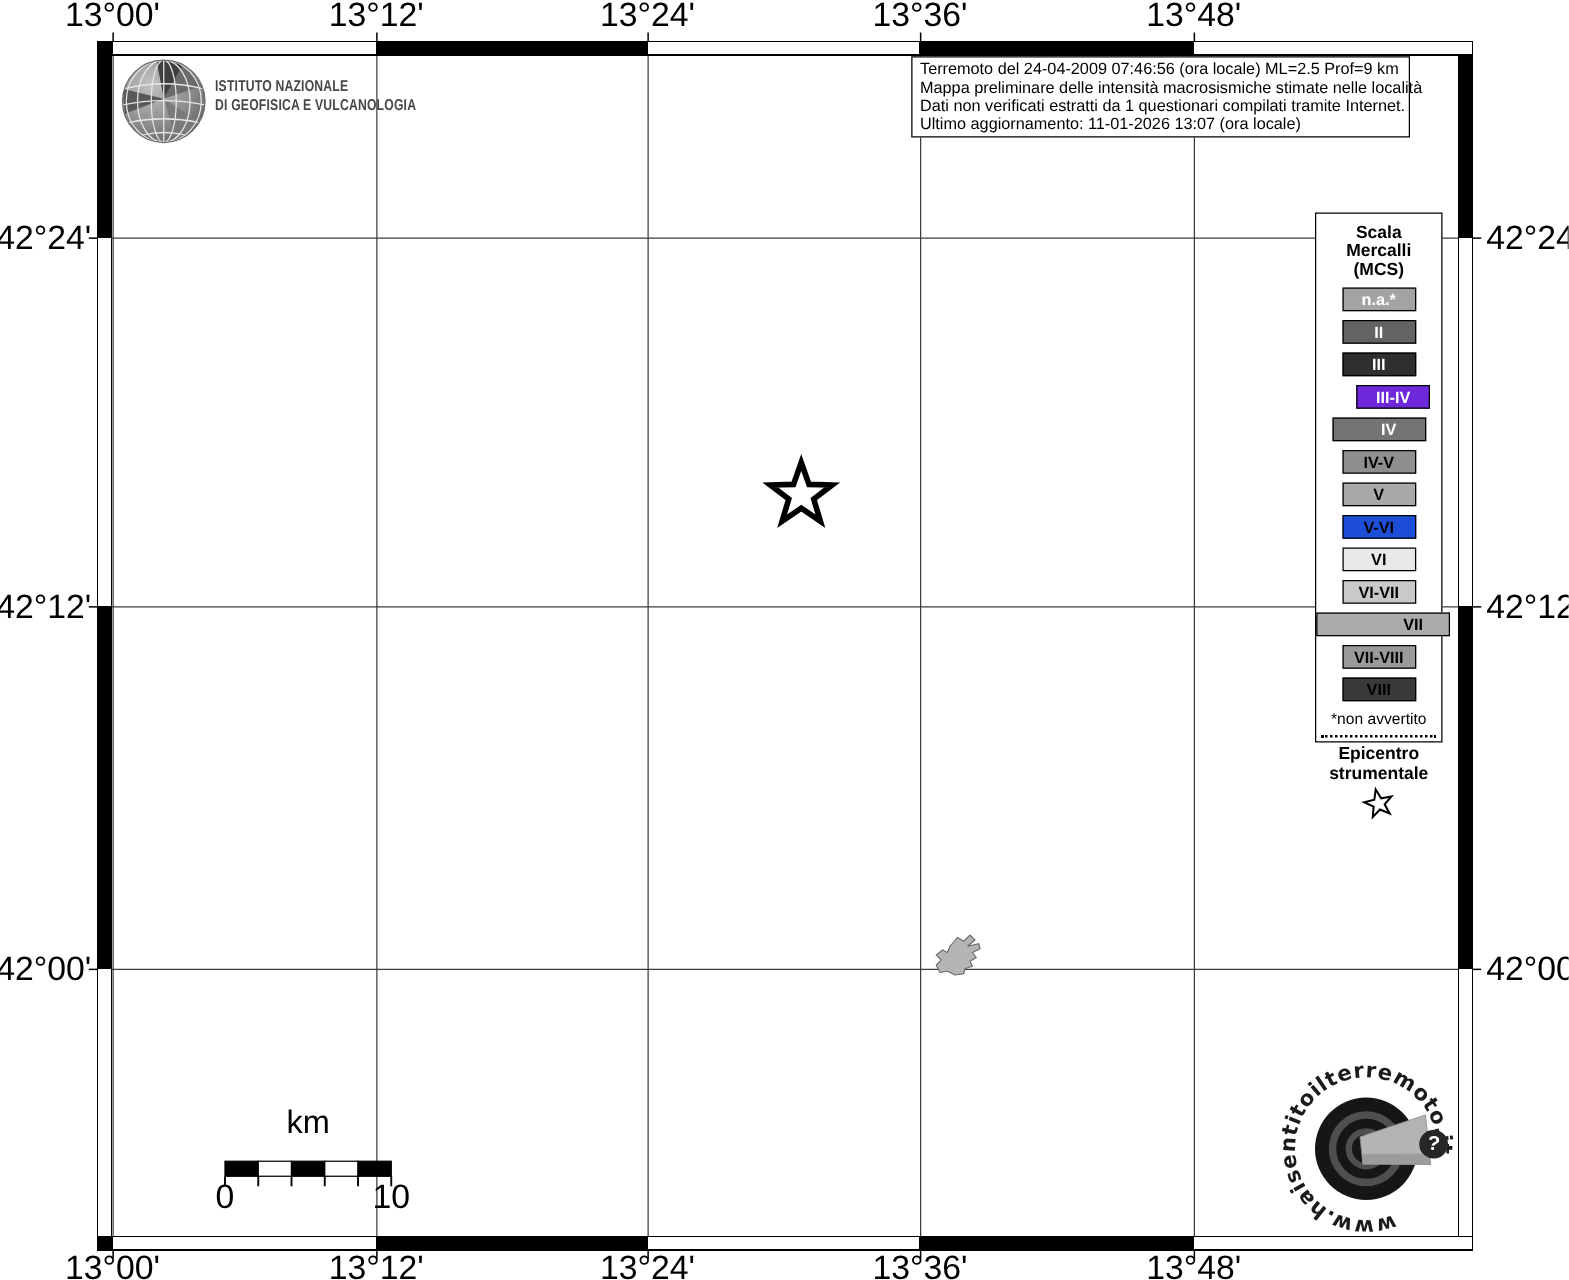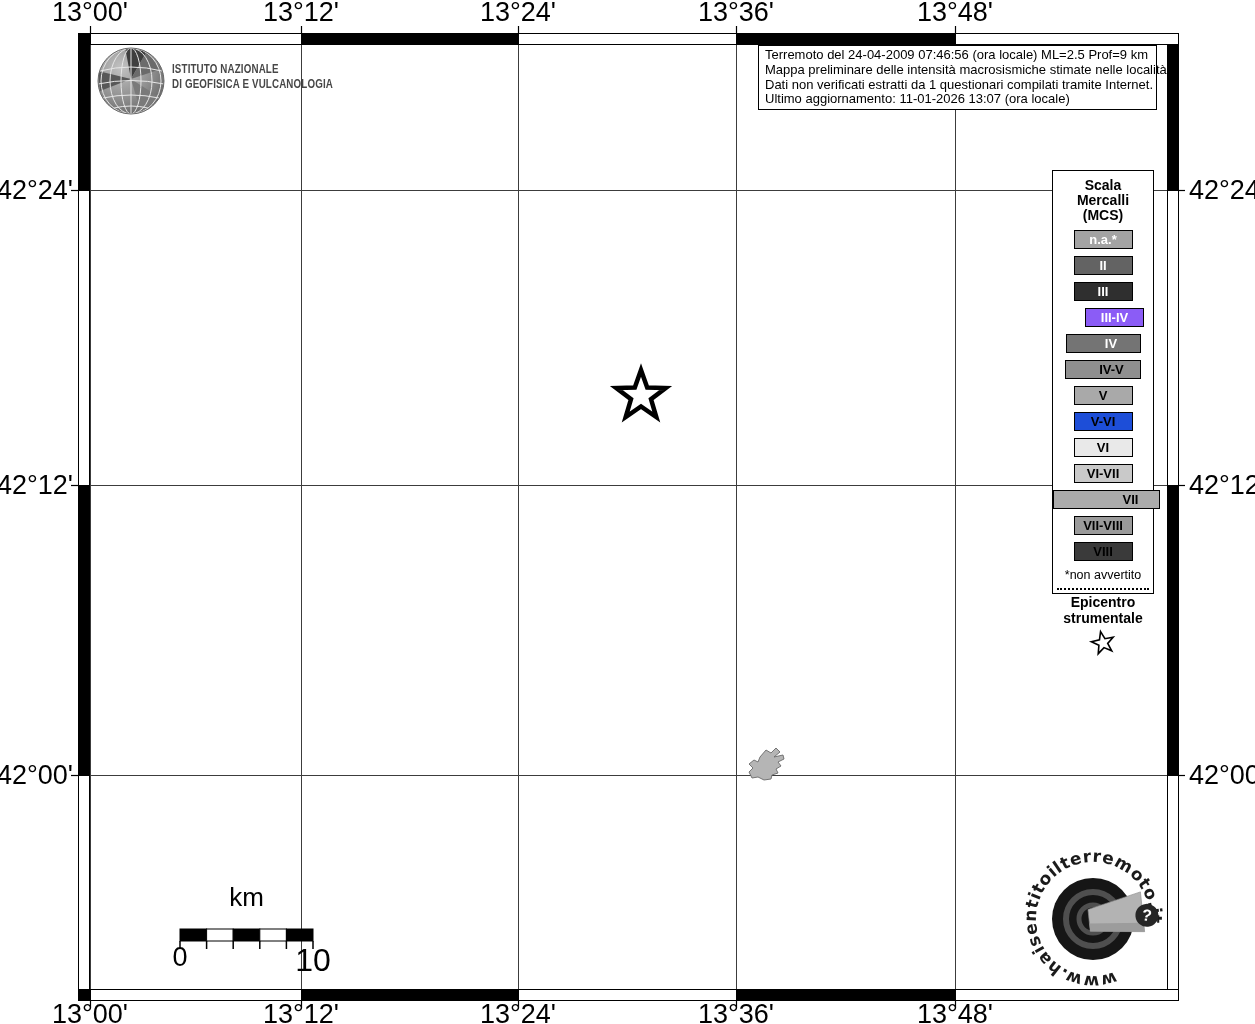--- a/index.html
+++ b/index.html
@@ -4,41 +4,41 @@
 <style>
   html,body{margin:0;padding:0;background:#fff;}
   .canvas{position:relative;width:1255px;height:1024px;background:#ffffff;
           font-family:"Liberation Sans","DejaVu Sans",sans-serif;color:#000;overflow:hidden;}
   #map-svg{position:absolute;left:0;top:0;}
   .coord-label{position:absolute;font-size:27px;line-height:30px;white-space:nowrap;color:#000;}
   .coord-top,.coord-bottom{transform:translateX(-50%);}
   .coord-left{transform:translate(-100%,-50%);}
   .coord-right{transform:translateY(-50%);}
   
-  #info-box{position:absolute;left:758px;top:45px;width:399px;box-sizing:border-box;
+  #info-box{position:absolute;left:729px;top:45px;width:399px;box-sizing:border-box;
             border:1px solid #000;background:#fff;padding:2px 2px 2px 6px;
             font-size:13px;line-height:14.8px;}
   .info-line{white-space:nowrap;}
   
   #legend{position:absolute;left:1052px;top:170px;width:102px;height:424px;box-sizing:border-box;
           border:1px solid #000;background:#fff;text-align:center;}
   #legend-title{font-weight:bold;font-size:14px;line-height:15px;white-space:pre-line;margin-top:7px;}
   .swatch{width:57px;height:17px;box-sizing:content-box;border:1px solid #000;margin:7px auto 0;
           font-size:13px;font-weight:bold;line-height:17px;}
   #legend-footnote{font-size:12.5px;margin-top:7px;}
   #legend-sep{border-top:2px dotted #000;margin:6px 4px 0 4px;height:0;}
   #legend-epicenter-label{font-weight:bold;font-size:14px;line-height:16px;white-space:pre-line;margin-top:4px;}
   #legend-star{margin-top:2px;}
   
   #ingv-text{position:absolute;left:172px;top:62px;font-size:12.5px;line-height:15px;font-weight:bold;
              color:#474747;transform:scaleX(0.78);transform-origin:left top;white-space:nowrap;letter-spacing:0.2px;}
   
   #scale-km{position:absolute;left:180px;top:882px;width:133px;text-align:center;font-size:26px;}
   #scale-0{position:absolute;left:180px;top:942px;transform:translateX(-50%);font-size:27px;}
-  #scale-10{position:absolute;left:313px;top:942px;transform:translateX(-50%);font-size:32px;}
+  #scale-10{position:absolute;left:313px;top:942px;transform:translateX(-50%);font-size:27px;}
 </style>
 </head>
 <body>
 
 <div class="canvas">
 
   <svg id="map-svg" width="1255" height="1024" viewBox="0 0 1255 1024">
 
     <g id="g-grid">
         <line x1="90.5" y1="44" x2="90.5" y2="989" stroke="#3c3c3c" stroke-width="1"></line>
@@ -197,23 +197,23 @@
   </div>
 
   <div id="legend">
     <div id="legend-title">Scala
 Mercalli
 (MCS)</div>
     <div id="legend-items">
         <div class="swatch" style="background: rgb(163, 163, 163); color: rgb(255, 255, 255);">n.a.*</div>
         <div class="swatch" style="background: rgb(99, 99, 99); color: rgb(255, 255, 255);">II</div>
         <div class="swatch" style="background: rgb(47, 47, 47); color: rgb(255, 255, 255);">III</div>
-        <div class="swatch" style="background: #8b5cf6; color: rgb(255, 255, 255); margin-left: 32px;">III-IV</div>
+        <div class="swatch" style="background: #6d28d9; color: rgb(255, 255, 255); margin-left: 32px;">III-IV</div>
         <div class="swatch" style="background: rgb(116, 116, 116); color: rgb(255, 255, 255); padding-left: 16px;">IV</div>
-        <div class="swatch" style="background: rgb(143, 143, 143); color: rgb(0, 0, 0); padding-left: 17px;">IV-V</div>
+        <div class="swatch" style="background: rgb(143, 143, 143); color: rgb(0, 0, 0);">IV-V</div>
         <div class="swatch" style="background: rgb(169, 169, 169); color: rgb(0, 0, 0);">V</div>
         <div class="swatch" style="background: #1d4ed8; color: rgb(0, 0, 0);">V-VI</div>
         <div class="swatch" style="background: rgb(233, 233, 233); color: rgb(0, 0, 0);">VI</div>
         <div class="swatch" style="background: rgb(201, 201, 201); color: rgb(0, 0, 0);">VI-VII</div>
         <div class="swatch" style="background: rgb(171, 171, 171); color: rgb(0, 0, 0); padding-left: 48px;">VII</div>
         <div class="swatch" style="background: rgb(154, 154, 154); color: rgb(0, 0, 0);">VII-VIII</div>
         <div class="swatch" style="background: rgb(58, 58, 58); color: rgb(0, 0, 0);">VIII</div>
       </div>
     <div id="legend-footnote">*non avvertito</div>
     <div id="legend-sep"></div>

